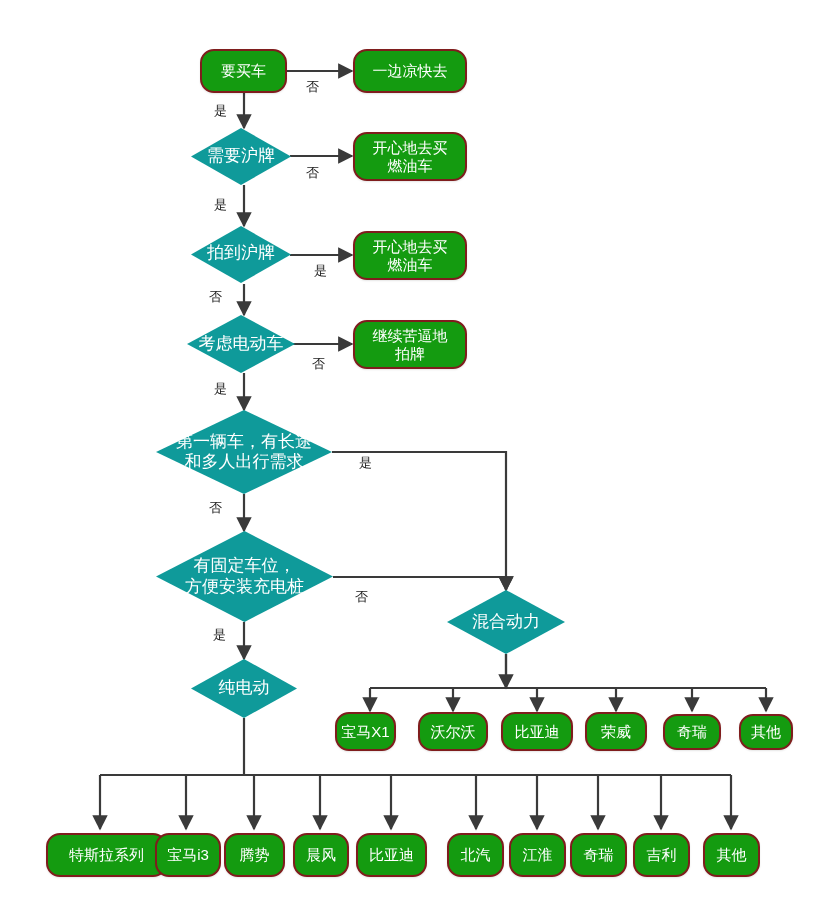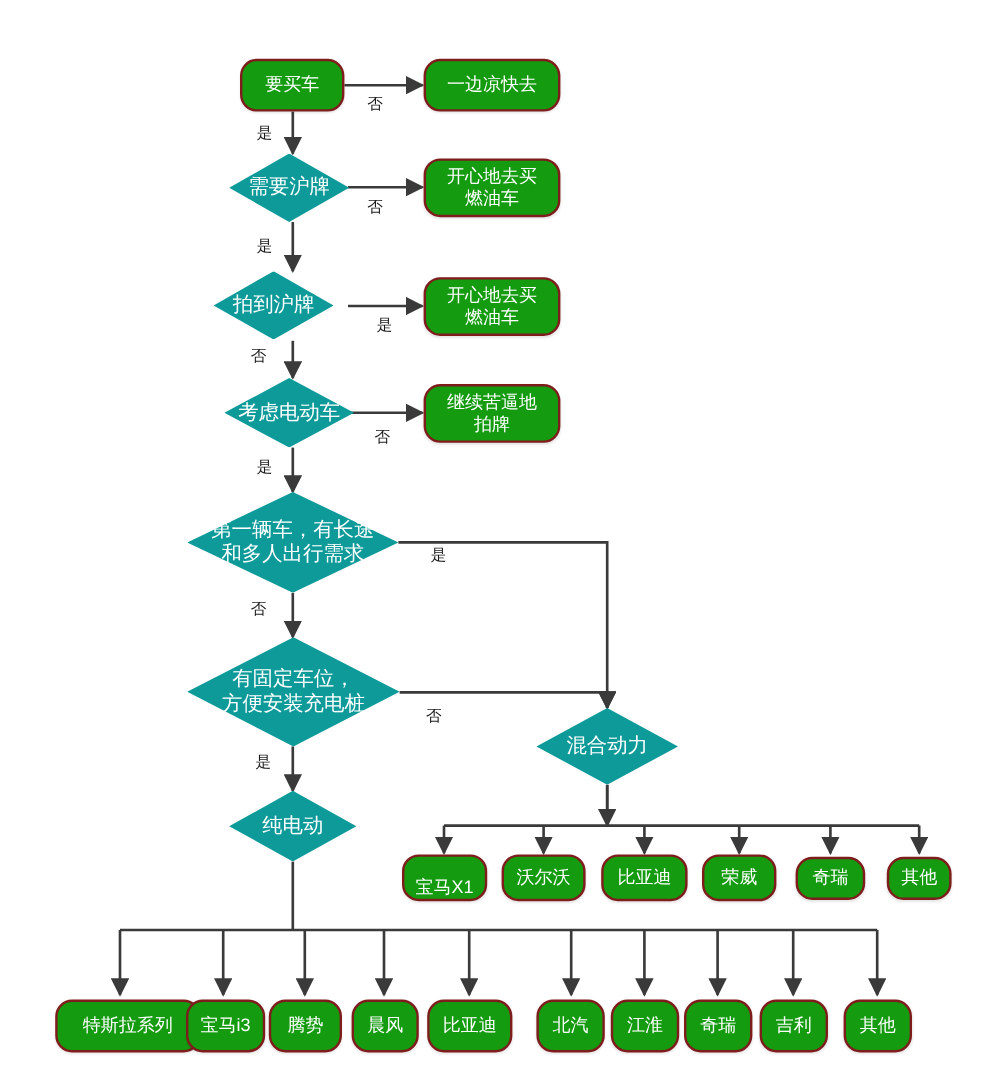--- a/index.html
+++ b/index.html
@@ -151,21 +151,21 @@
   <div class="node decision" style="left:191px; top:128px; width:100px; height:57px;">
     <span class="dshape"></span>
     <span class="dlabel">需要沪牌</span>
   </div>
 
   <div class="node terminal" style="left:353px; top:132px; width:114px; height:49px;">
     <span>开心地去买
 燃油车</span>
   </div>
 
-  <div class="node decision" style="left:178px; top:226px; width:100px; height:57px;">
+  <div class="node decision" style="left:191px; top:226px; width:100px; height:57px;font-family:Liberation Mono, monospace;">
     <span class="dshape"></span>
     <span class="dlabel">拍到沪牌</span>
   </div>
 
   <div class="node terminal" style="left:353px; top:231px; width:114px; height:49px;">
     <span>开心地去买
 燃油车</span>
   </div>
 
   <div class="node decision" style="left:187px; top:315px; width:108px; height:58px;justify-content:center;">
@@ -193,21 +193,21 @@
   <div class="node decision" style="left:447px; top:590px; width:118px; height:64px;">
     <span class="dshape"></span>
     <span class="dlabel">混合动力</span>
   </div>
 
   <div class="node decision" style="left:191px; top:659px; width:106px; height:59px;">
     <span class="dshape"></span>
     <span class="dlabel">纯电动</span>
   </div>
 
-  <div class="node terminal" style="left:335px; top:712px; width:71px; height:39px;align-items:flex-end;">
+  <div class="node terminal" style="left:335px; top:712px; width:61px; height:39px;">
     <span>宝马X1</span>
   </div>
   <div class="node terminal" style="left:418px; top:712px; width:70px; height:39px;">
     <span>沃尔沃</span>
   </div>
   <div class="node terminal" style="left:501px; top:712px; width:72px; height:39px;">
     <span>比亚迪</span>
   </div>
   <div class="node terminal" style="left:585px; top:712px; width:62px; height:39px;">
     <span>荣威</span>

